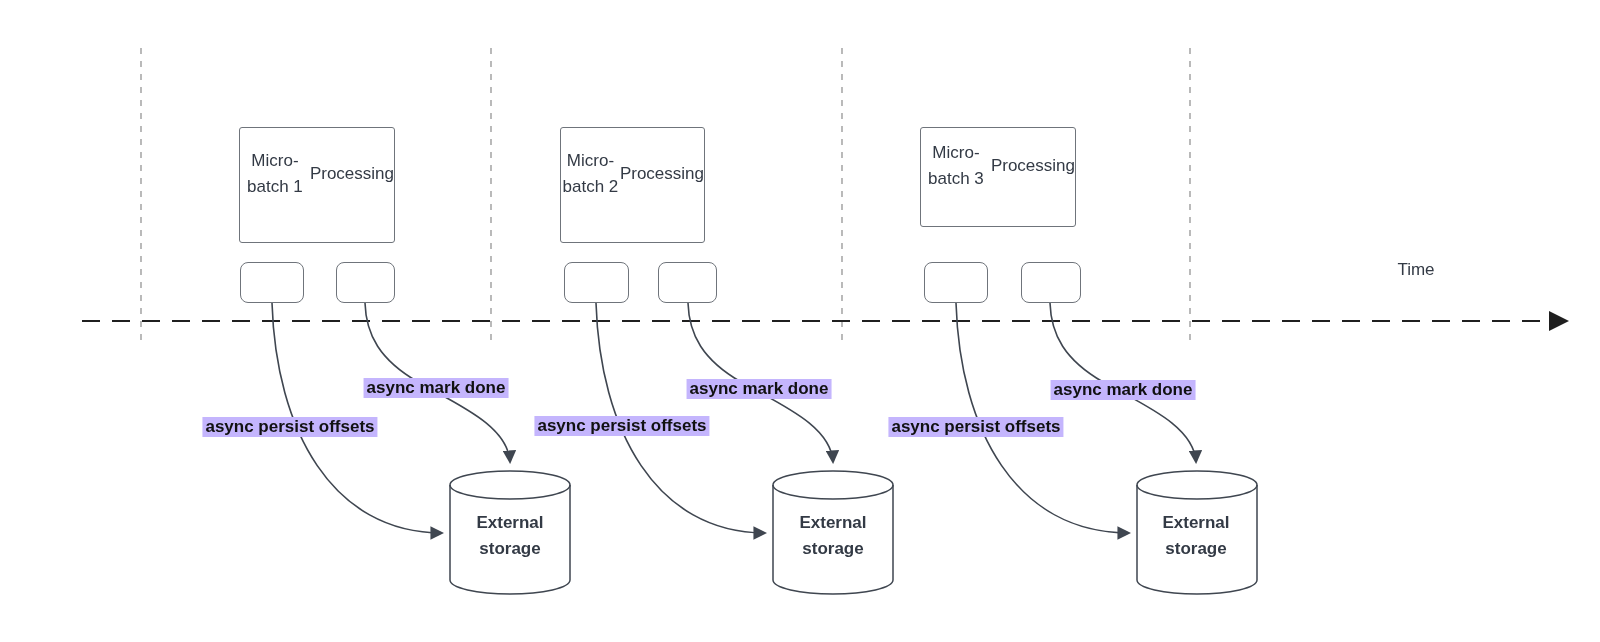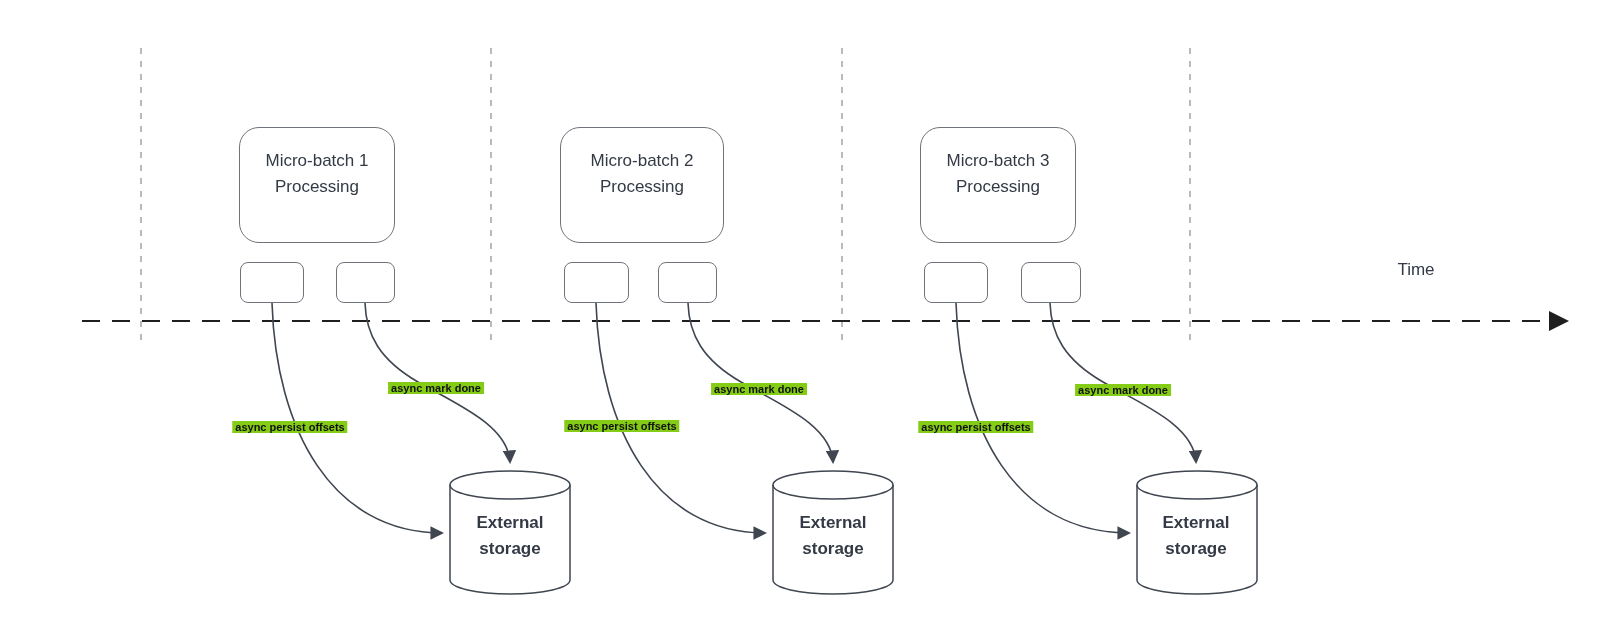--- a/index.html
+++ b/index.html
@@ -11,32 +11,32 @@
   
   .vline{stroke:var(--guide);stroke-width:1.6;stroke-dasharray:6 7;fill:none;}
   .timeline{stroke:var(--axis);stroke-width:2;stroke-dasharray:18 12;fill:none;}
   .curve{stroke:var(--ink);stroke-width:1.6;fill:none;}
   .cyl{fill:#fff;stroke:var(--ink);stroke-width:1.5;}
   .cyl-edge{fill:none;stroke:var(--ink);stroke-width:1.5;}
   .mfill{fill:var(--ink);}
   .mfill-axis{fill:var(--axis);}
   .mb-box{
     position:absolute;background:#fff;border:1.4px solid var(--box-border);
-    border-radius:20px;display:flex;flex-direction:column;align-items:center;
+    border-radius:3px;display:flex;flex-direction:row;align-items:center;
     justify-content:center;padding-bottom:22px;box-sizing:border-box;
     color:var(--text);font-size:17px;line-height:26px;text-align:center;
   }
   .mini-box{
     position:absolute;background:#fff;border:1.4px solid var(--box-border);
     border-radius:8px;box-sizing:border-box;
   }
   .edge-label{
     position:absolute;transform:translate(-50%,-50%);
-    font-size:11px;font-weight:700;color:var(--label);
-    background:#84cc16;padding:0 3px;white-space:nowrap;
+    font-size:17px;font-weight:700;color:var(--label);
+    background:#c4b5fd;padding:0 3px;white-space:nowrap;
   }
   .storage-label{
     position:absolute;transform:translate(-50%,-50%);
     font-size:17px;line-height:26px;color:var(--text);text-align:center;white-space:nowrap;font-weight:bold;
   }
   .time-label{
     position:absolute;transform:translate(-50%,-50%);
     font-size:17px;color:var(--text);white-space:nowrap;
   }
 </style>
@@ -82,25 +82,25 @@
     <g>
       <path class="cyl" d="M1137,485 A60,14 0 0 1 1257,485 L1257,580 A60,14 0 0 1 1137,580 Z"></path>
       <path class="cyl-edge" d="M1137,485 A60,14 0 0 0 1257,485"></path>
     </g>
   </svg>
 
   <div class="mb-box" style="left:239px;top:127px;width:156px;height:116px">
     <div>Micro-batch 1</div>
     <div>Processing</div>
   </div>
-  <div class="mb-box" style="left:560px;top:127px;width:164px;height:116px">
+  <div class="mb-box" style="left:560px;top:127px;width:145px;height:116px">
     <div>Micro-batch 2</div>
     <div>Processing</div>
   </div>
-  <div class="mb-box" style="left:920px;top:127px;width:156px;height:116px">
+  <div class="mb-box" style="left:920px;top:127px;width:156px;height:100px">
     <div>Micro-batch 3</div>
     <div>Processing</div>
   </div>
 
   <div class="mini-box" style="left:240px;top:262px;width:64px;height:41px"></div>
   <div class="mini-box" style="left:336px;top:262px;width:59px;height:41px"></div>
   <div class="mini-box" style="left:564px;top:262px;width:65px;height:41px"></div>
   <div class="mini-box" style="left:658px;top:262px;width:59px;height:41px"></div>
   <div class="mini-box" style="left:924px;top:262px;width:64px;height:41px"></div>
   <div class="mini-box" style="left:1021px;top:262px;width:60px;height:41px"></div>

